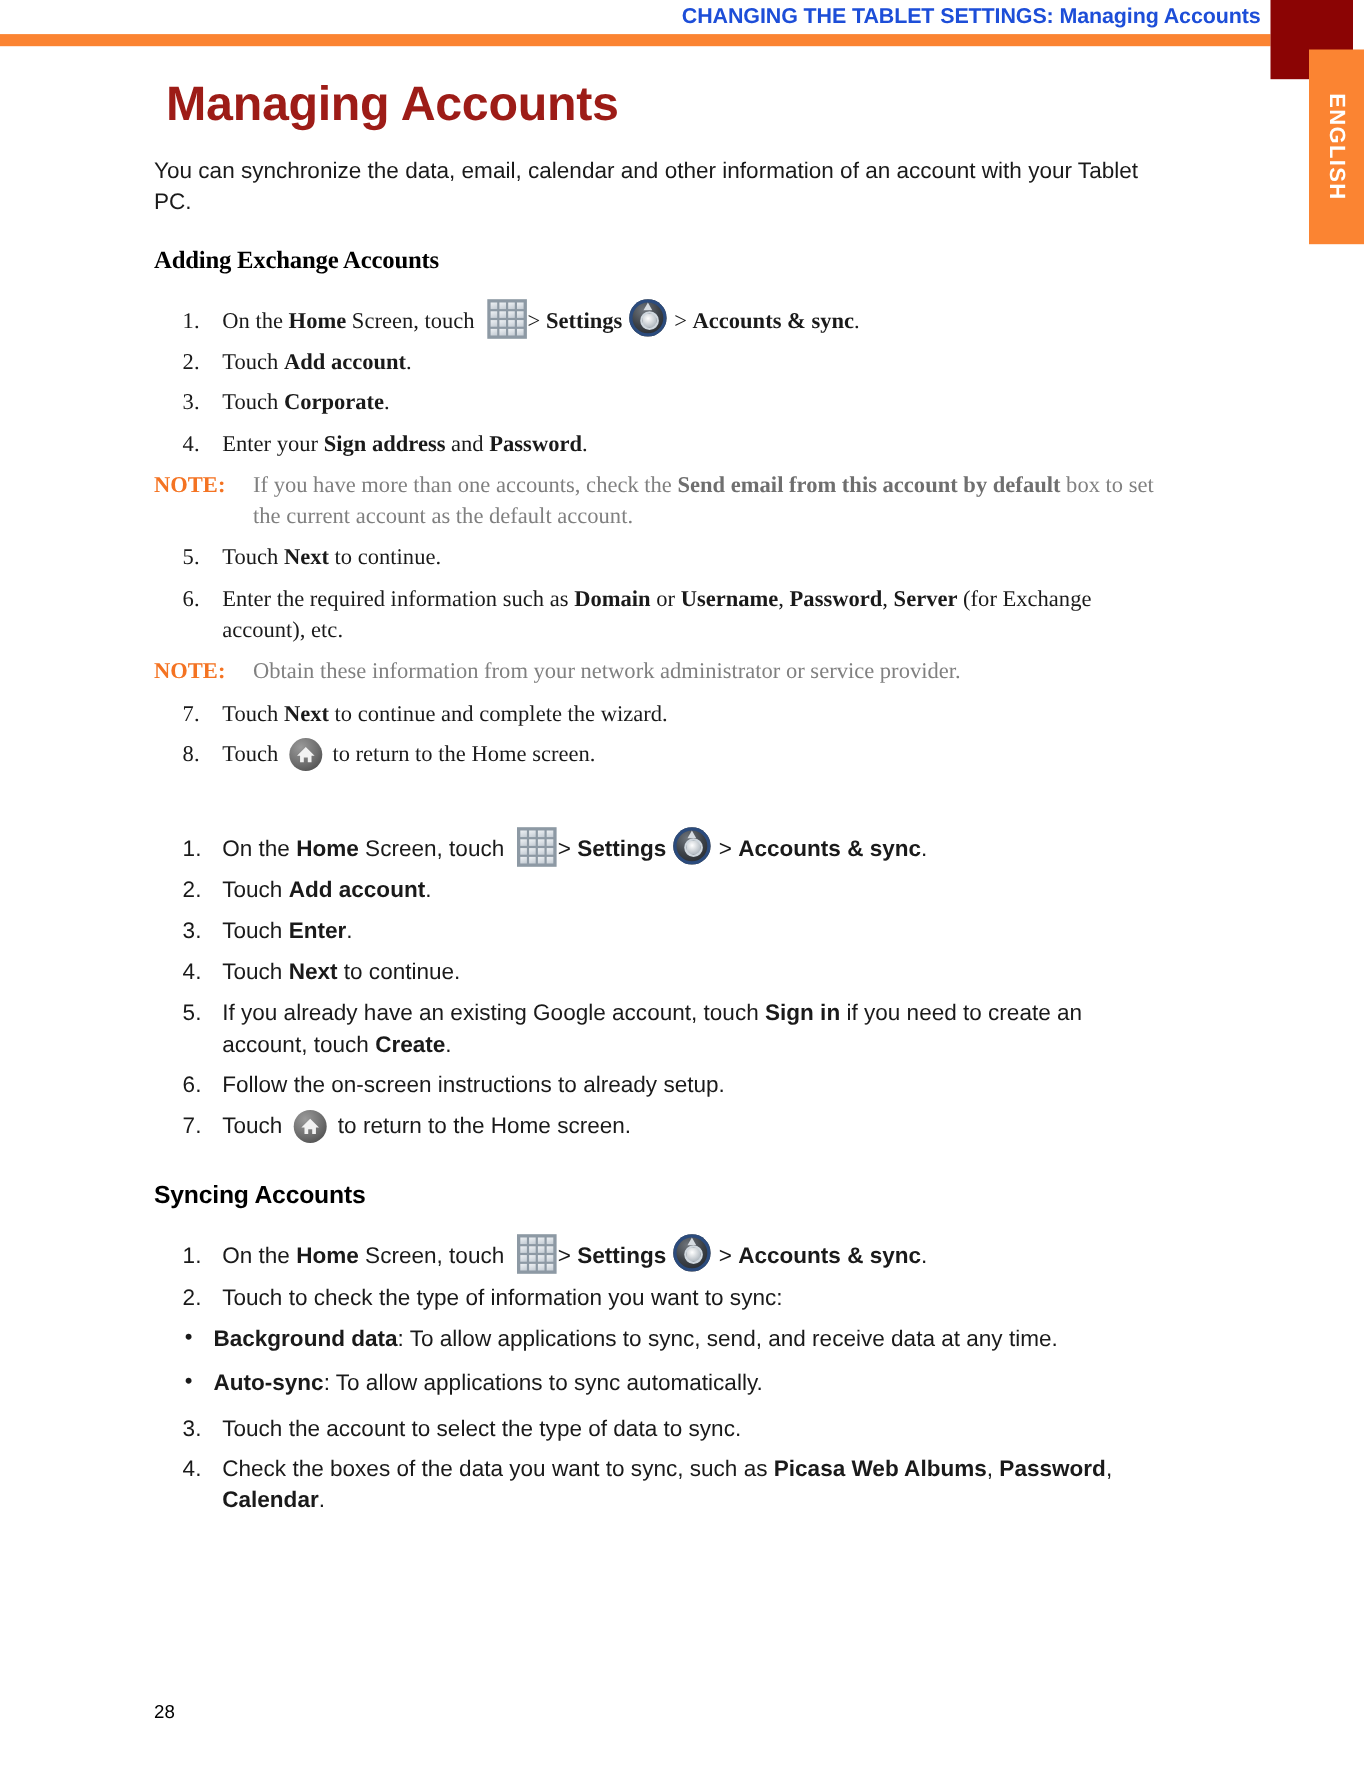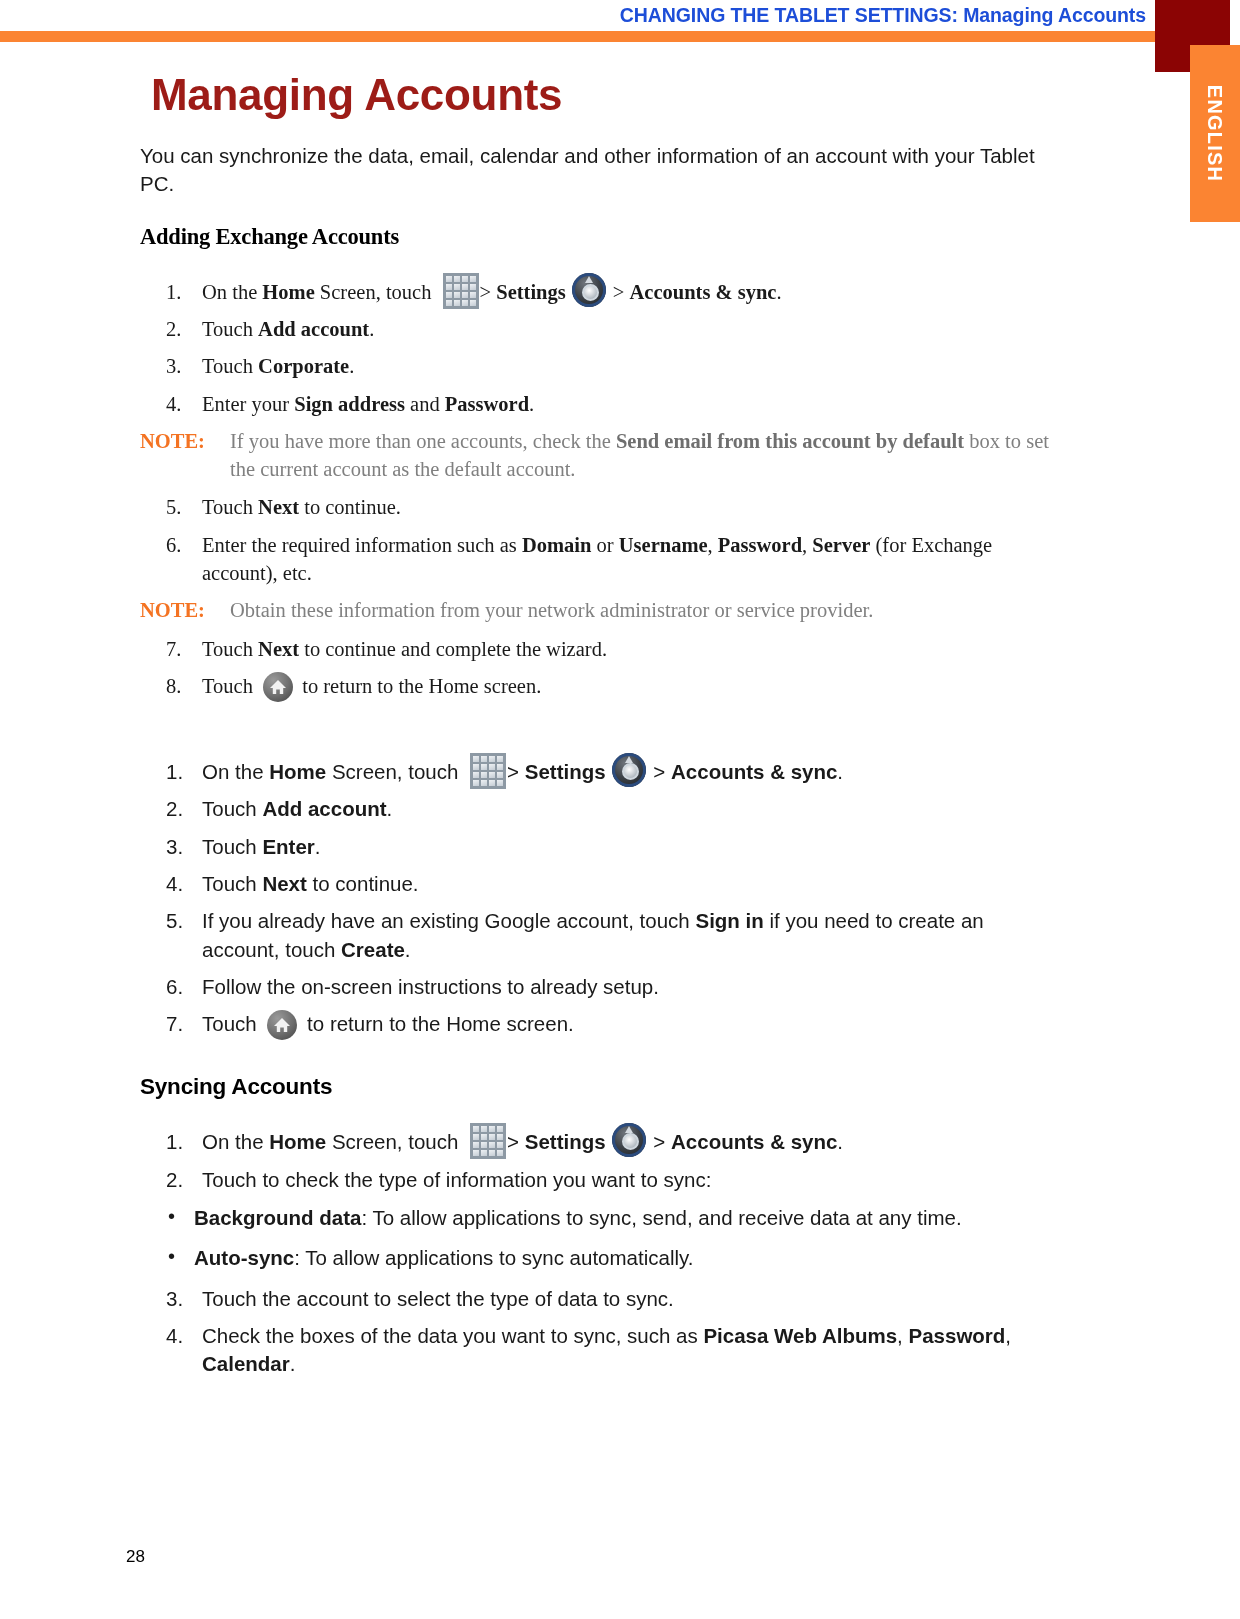--- a/index.html
+++ b/index.html
@@ -221,21 +221,21 @@
     width: 30px;
     height: 30px;
     margin: -9px 4px -7px 5px;
     border-radius: 50%;
     background: radial-gradient(circle at 35% 28%, #9a9a9a 0%, #6d6d6d 55%, #3f3f3f 100%);
   }
   .icn-home svg { position: absolute; left: 5px; top: 5px; }
 
   .pagenum {
     position: absolute;
-    left: 126px;
+    left: 140px;
     top: 1547px;
     font-size: 17px;
     color: #000000;
   }
 </style>
 </head>
 <body>
 
 <div id="page">
 

